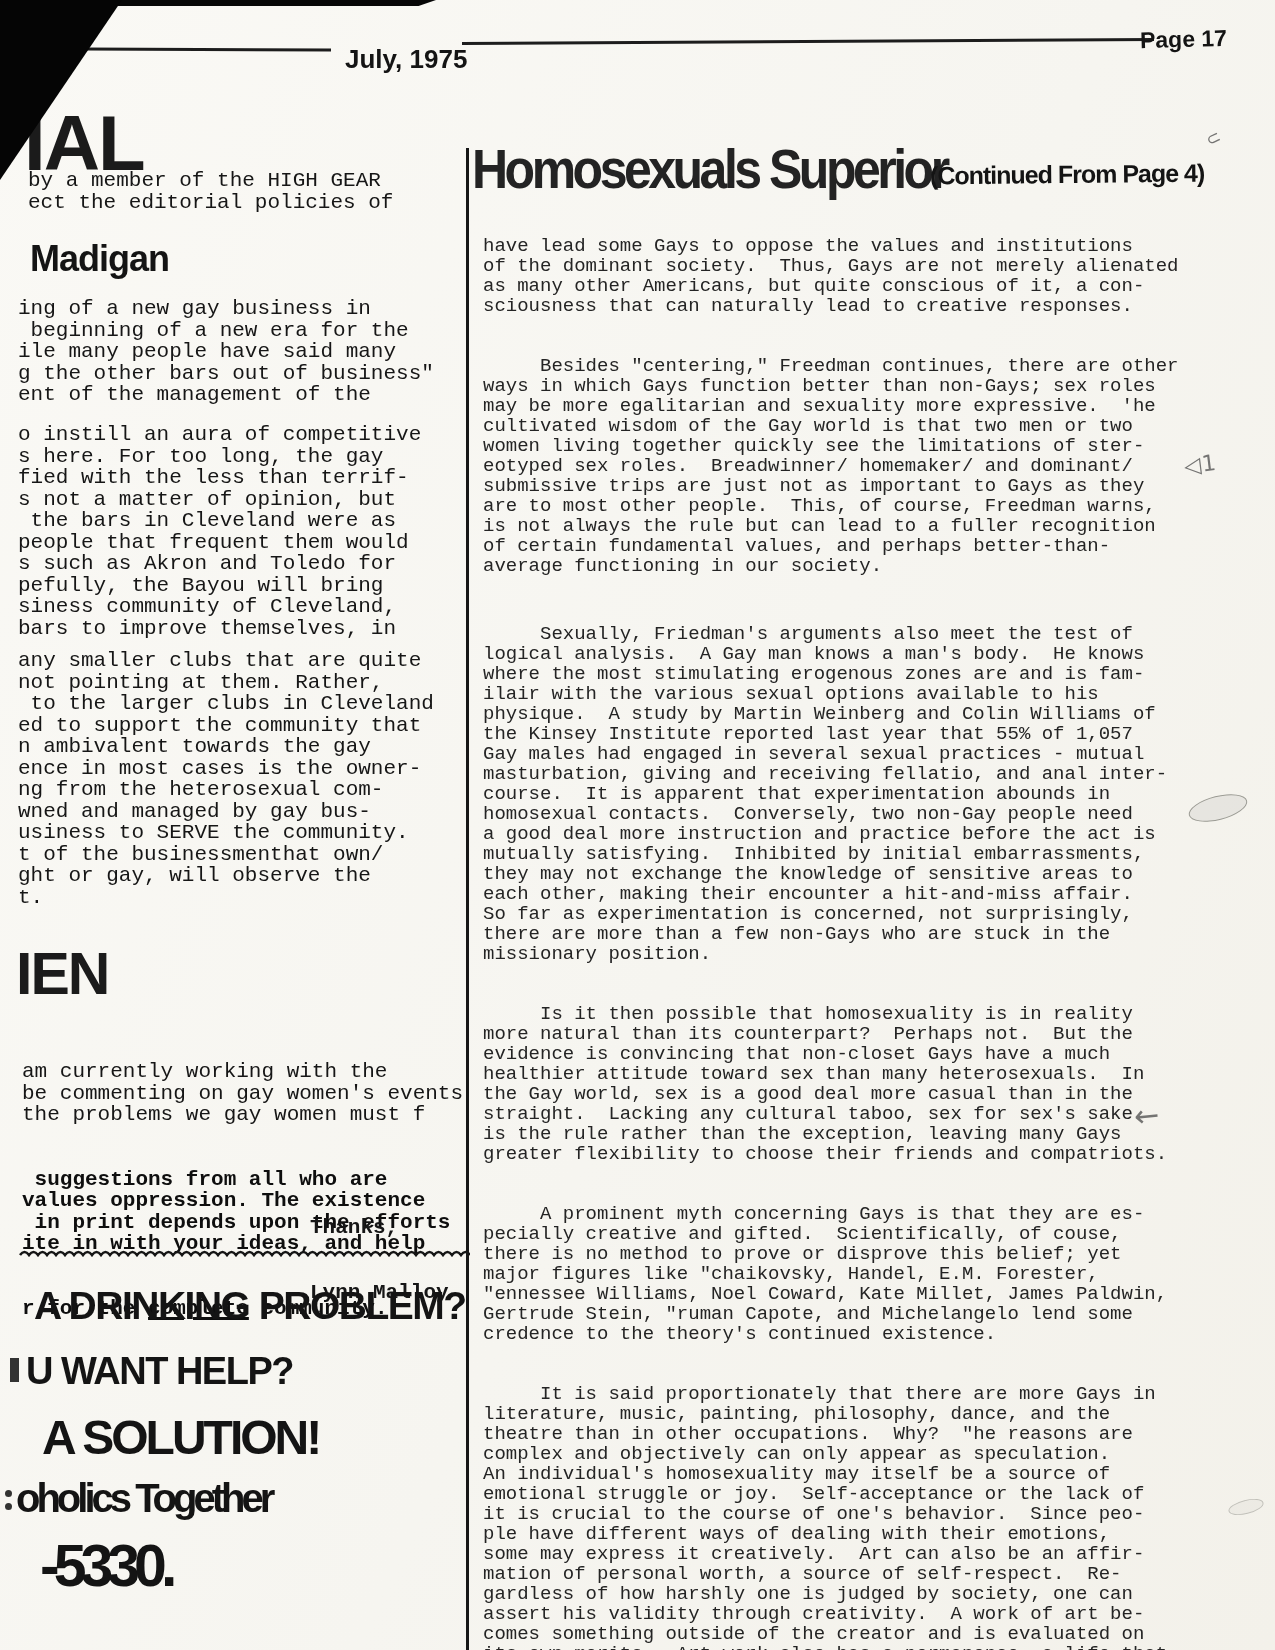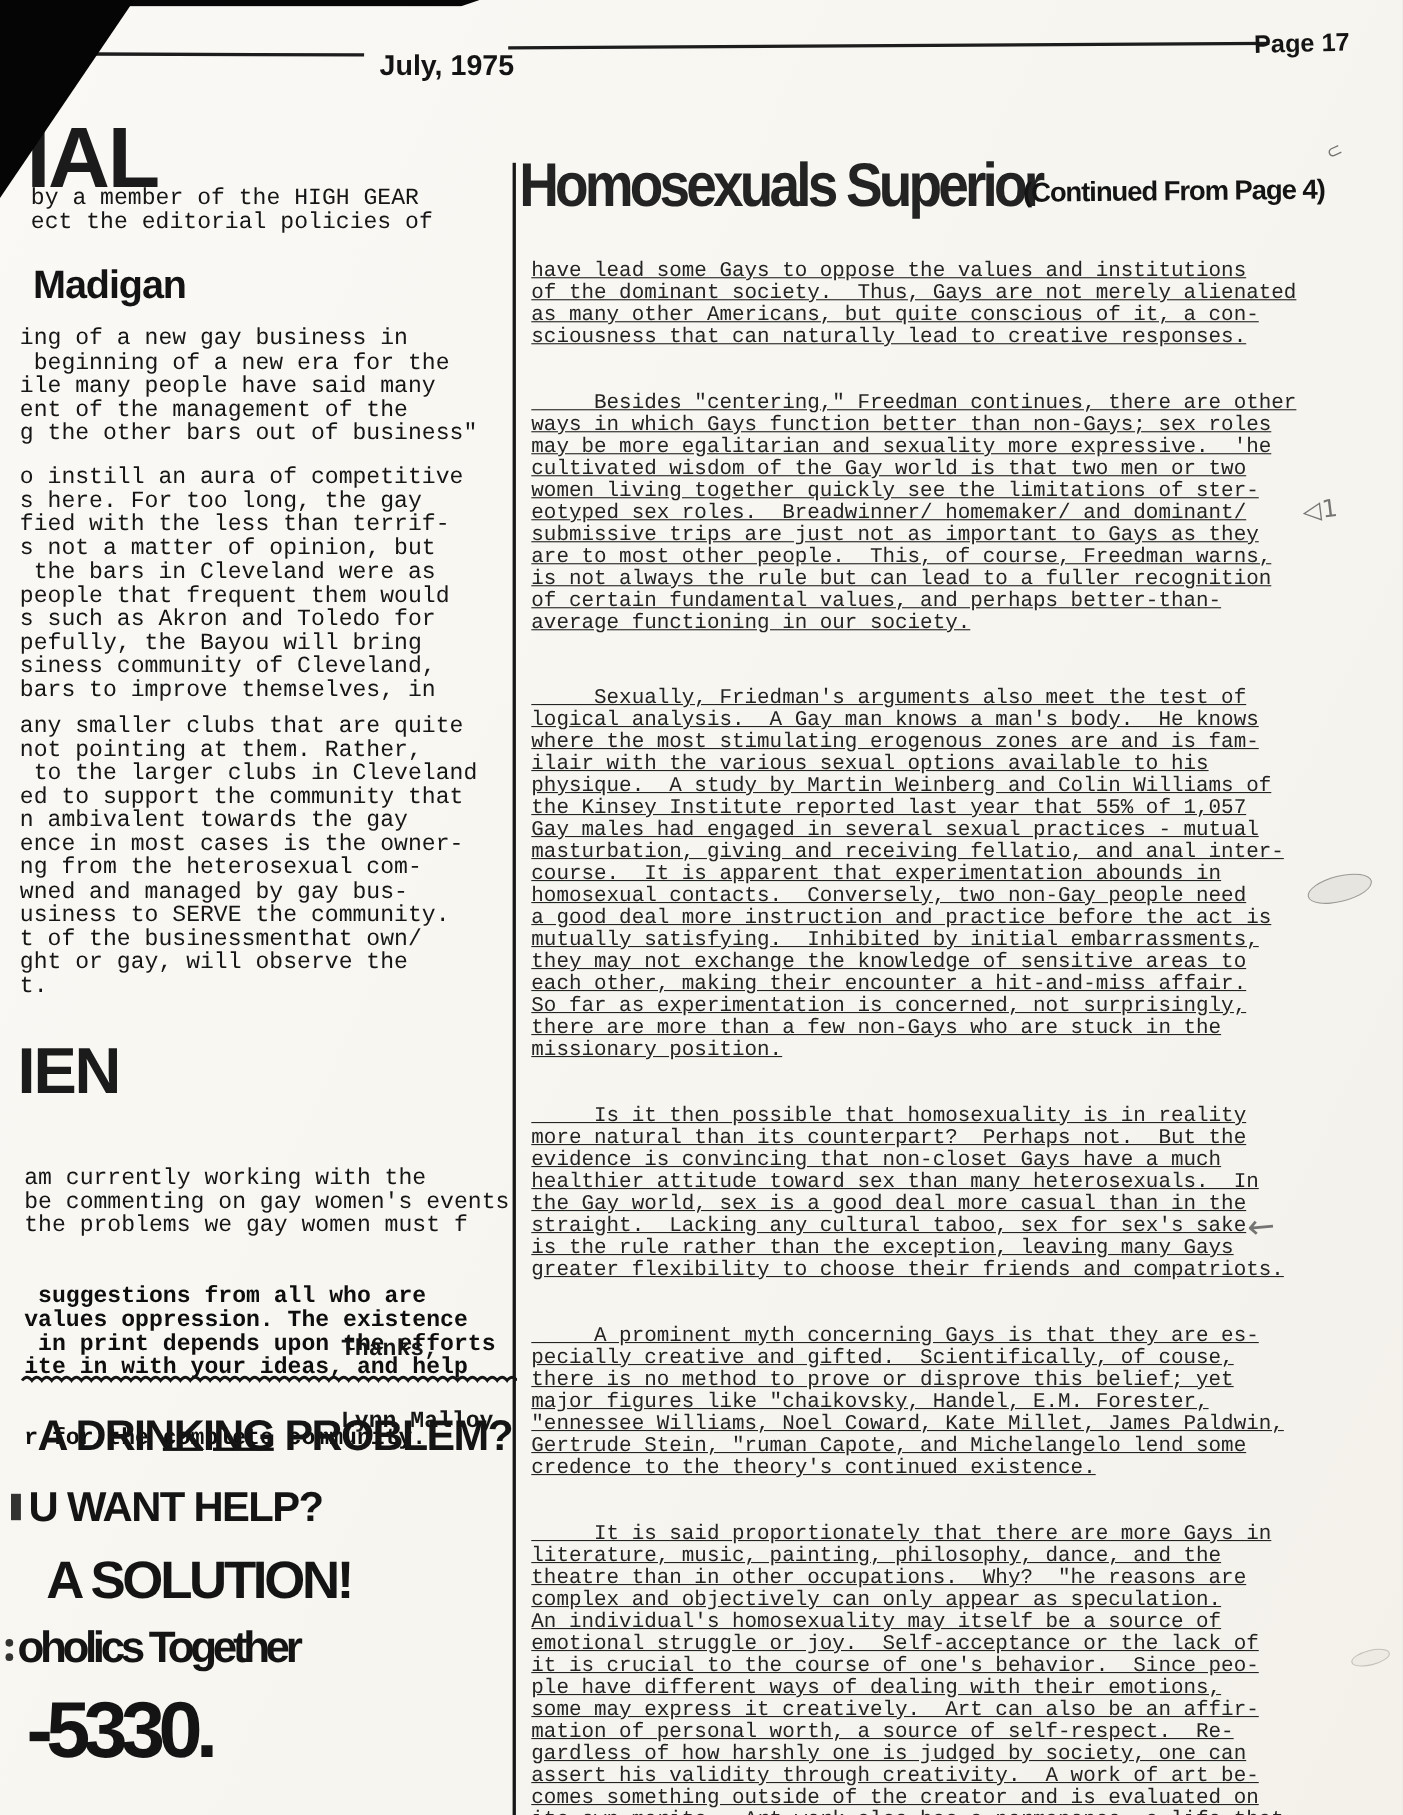--- a/index.html
+++ b/index.html
@@ -22,21 +22,21 @@
   
   .rule{background:#1d1d1d;}
   
   .head{font-family:"Liberation Sans",sans-serif;font-weight:700;color:#141414;white-space:nowrap;}
   .mono-l{font-family:"Liberation Mono","DejaVu Sans Mono",monospace;font-size:21px;
     line-height:21.5px;color:#161616;white-space:pre;}
   .mono-r{font-family:"Liberation Mono","DejaVu Sans Mono",monospace;font-size:19px;
     line-height:20px;color:#242424;white-space:pre;}
   .bold-line{font-weight:bold;color:#0e0e0e;}
   .u{text-decoration:underline;text-decoration-thickness:2.5px;text-underline-offset:3px;margin-top:40px;}
-  .para{margin:0;text-decoration:underline;}
+  .para{margin:0;}
   .gap-sm{margin-top:8px;}
   .divider-v{width:3px;background:#161616;}
   .mark{color:#4a4a4a;opacity:.75;font-family:"DejaVu Sans",sans-serif;white-space:nowrap;}
   .smudge{border:1.5px solid #9a9a93;border-radius:50%;background:rgba(60,60,55,.07);
     transform:rotate(-14deg);}
   .sig{font-weight:bold;}
 </style>
 </head>
 <body>
 
@@ -46,21 +46,21 @@
   <div class="abs head" style="left:345px;top:44px;font-size:26px;">July, 1975</div>
   <div class="abs rule" style="left:462px;top:40px;width:692px;height:3px;transform:rotate(-.35deg);"></div>
   <div class="abs head" style="left:1140px;top:26px;font-size:23px;transform:rotate(-1.5deg);">Page 17</div>
 
   <div class="abs head" style="left:24px;top:98px;font-size:78px;letter-spacing:-2px;color:#1b1b1b;">IAL</div>
 
   <div class="abs mono-l" style="left:28px;top:170px;"><div class="line">by a member of the HIGH GEAR</div><div class="line">ect the editorial policies of</div></div>
 
   <div class="abs head" style="left:30px;top:238px;font-size:36px;letter-spacing:-1px;">Madigan</div>
 
-  <div class="abs mono-l" style="left:18px;top:298px;"><div class="line">ing of a new gay business in</div><div class="line"> beginning of a new era for the</div><div class="line">ile many people have said many</div><div class="line">ent of the management of the</div><div class="line">g the other bars out of business"</div></div>
+  <div class="abs mono-l" style="left:18px;top:298px;"><div class="line">ing of a new gay business in</div><div class="line"> beginning of a new era for the</div><div class="line">ile many people have said many</div><div class="line">g the other bars out of business"</div><div class="line">ent of the management of the</div></div>
 
   <div class="abs mono-l" style="left:18px;top:424px;"><div class="line">o instill an aura of competitive</div><div class="line">s here. For too long, the gay</div><div class="line">fied with the less than terrif-</div><div class="line">s not a matter of opinion, but</div><div class="line"> the bars in Cleveland were as</div><div class="line">people that frequent them would</div><div class="line">s such as Akron and Toledo for</div><div class="line">pefully, the Bayou will bring</div><div class="line">siness community of Cleveland,</div><div class="line">bars to improve themselves, in</div></div>
 
   <div class="abs mono-l" style="left:18px;top:650px;"><div class="line">any smaller clubs that are quite</div><div class="line">not pointing at them. Rather,</div><div class="line"> to the larger clubs in Cleveland</div><div class="line">ed to support the community that</div><div class="line">n ambivalent towards the gay</div><div class="line">ence in most cases is the owner-</div><div class="line">ng from the heterosexual com-</div><div class="line">wned and managed by gay bus-</div><div class="line">usiness to SERVE the community.</div><div class="line">t of the businessmenthat own/</div><div class="line">ght or gay, will observe the</div><div class="line">t.</div></div>
 
   <div class="abs head" style="left:16px;top:940px;font-size:59px;letter-spacing:-2px;color:#1b1b1b;">IEN</div>
 
   <div class="abs mono-l" style="left:22px;top:1018px;">
     <div><div class="line">am currently working with the</div><div class="line">be commenting on gay women's events</div><div class="line">the problems we gay women must f</div></div>
     <div class="bold-line"><div class="line"> suggestions from all who are</div><div class="line">values oppression. The existence</div><div class="line"> in print depends upon the efforts</div><div class="line">ite in with your ideas, and help</div></div>
@@ -73,21 +73,21 @@
   </div>
 
   <svg class="abs" style="left:18px;top:1246px;" width="452" height="14">
     <path id="wavy-path" d="M2 9 q4.5 -6 9 0 q4.5 -6 9 0 q4.5 -6 9 0 q4.5 -6 9 0 q4.5 -6 9 0 q4.5 -6 9 0 q4.5 -6 9 0 q4.5 -6 9 0 q4.5 -6 9 0 q4.5 -6 9 0 q4.5 -6 9 0 q4.5 -6 9 0 q4.5 -6 9 0 q4.5 -6 9 0 q4.5 -6 9 0 q4.5 -6 9 0 q4.5 -6 9 0 q4.5 -6 9 0 q4.5 -6 9 0 q4.5 -6 9 0 q4.5 -6 9 0 q4.5 -6 9 0 q4.5 -6 9 0 q4.5 -6 9 0 q4.5 -6 9 0 q4.5 -6 9 0 q4.5 -6 9 0 q4.5 -6 9 0 q4.5 -6 9 0 q4.5 -6 9 0 q4.5 -6 9 0 q4.5 -6 9 0 q4.5 -6 9 0 q4.5 -6 9 0 q4.5 -6 9 0 q4.5 -6 9 0 q4.5 -6 9 0 q4.5 -6 9 0 q4.5 -6 9 0 q4.5 -6 9 0 q4.5 -6 9 0 q4.5 -6 9 0 q4.5 -6 9 0 q4.5 -6 9 0 q4.5 -6 9 0 q4.5 -6 9 0 q4.5 -6 9 0 q4.5 -6 9 0 q4.5 -6 9 0 q4.5 -6 9 0" fill="none" stroke="#151515" stroke-width="2.6"></path>
   </svg>
 
   <div class="abs head" style="left:34px;top:1284px;font-size:39px;letter-spacing:-1.5px;">A DRINKING PROBLEM?</div>
   <div class="abs head" style="left:26px;top:1350px;font-size:38px;letter-spacing:-1.5px;">U WANT HELP?</div>
   <div class="abs head" style="left:42px;top:1410px;font-size:48px;letter-spacing:-3px;">A SOLUTION!</div>
   <div class="abs head" style="left:16px;top:1476px;font-size:40px;letter-spacing:-4px;">oholics Together</div>
-  <div class="abs head" style="left:24px;top:1532px;font-size:72px;letter-spacing:-6px;">-5330.</div>
+  <div class="abs head" style="left:40px;top:1532px;font-size:59px;letter-spacing:-6px;">-5330.</div>
 
   <div class="abs chip" style="left:10px;top:1358px;width:9px;height:24px;"></div>
   <div class="abs chip" style="left:5px;top:1490px;width:7px;height:7px;border-radius:50%;"></div>
   <div class="abs chip" style="left:5px;top:1503px;width:7px;height:7px;border-radius:50%;"></div>
 
   <div class="abs divider-v" style="left:466px;top:148px;height:1502px;"></div>
 
   <div class="abs head" style="left:472px;top:136px;font-size:50px;letter-spacing:-3.5px;transform:scaleY(1.12);transform-origin:top left;color:#232323;">Homosexuals Superior</div>
   <div class="abs head" style="left:930px;top:160px;font-size:25px;letter-spacing:-1px;transform:rotate(-.6deg);">(Continued From Page 4)</div>
   <div class="abs mark" style="left:1206px;top:128px;font-size:17px;transform:rotate(-25deg);">⊂</div>

